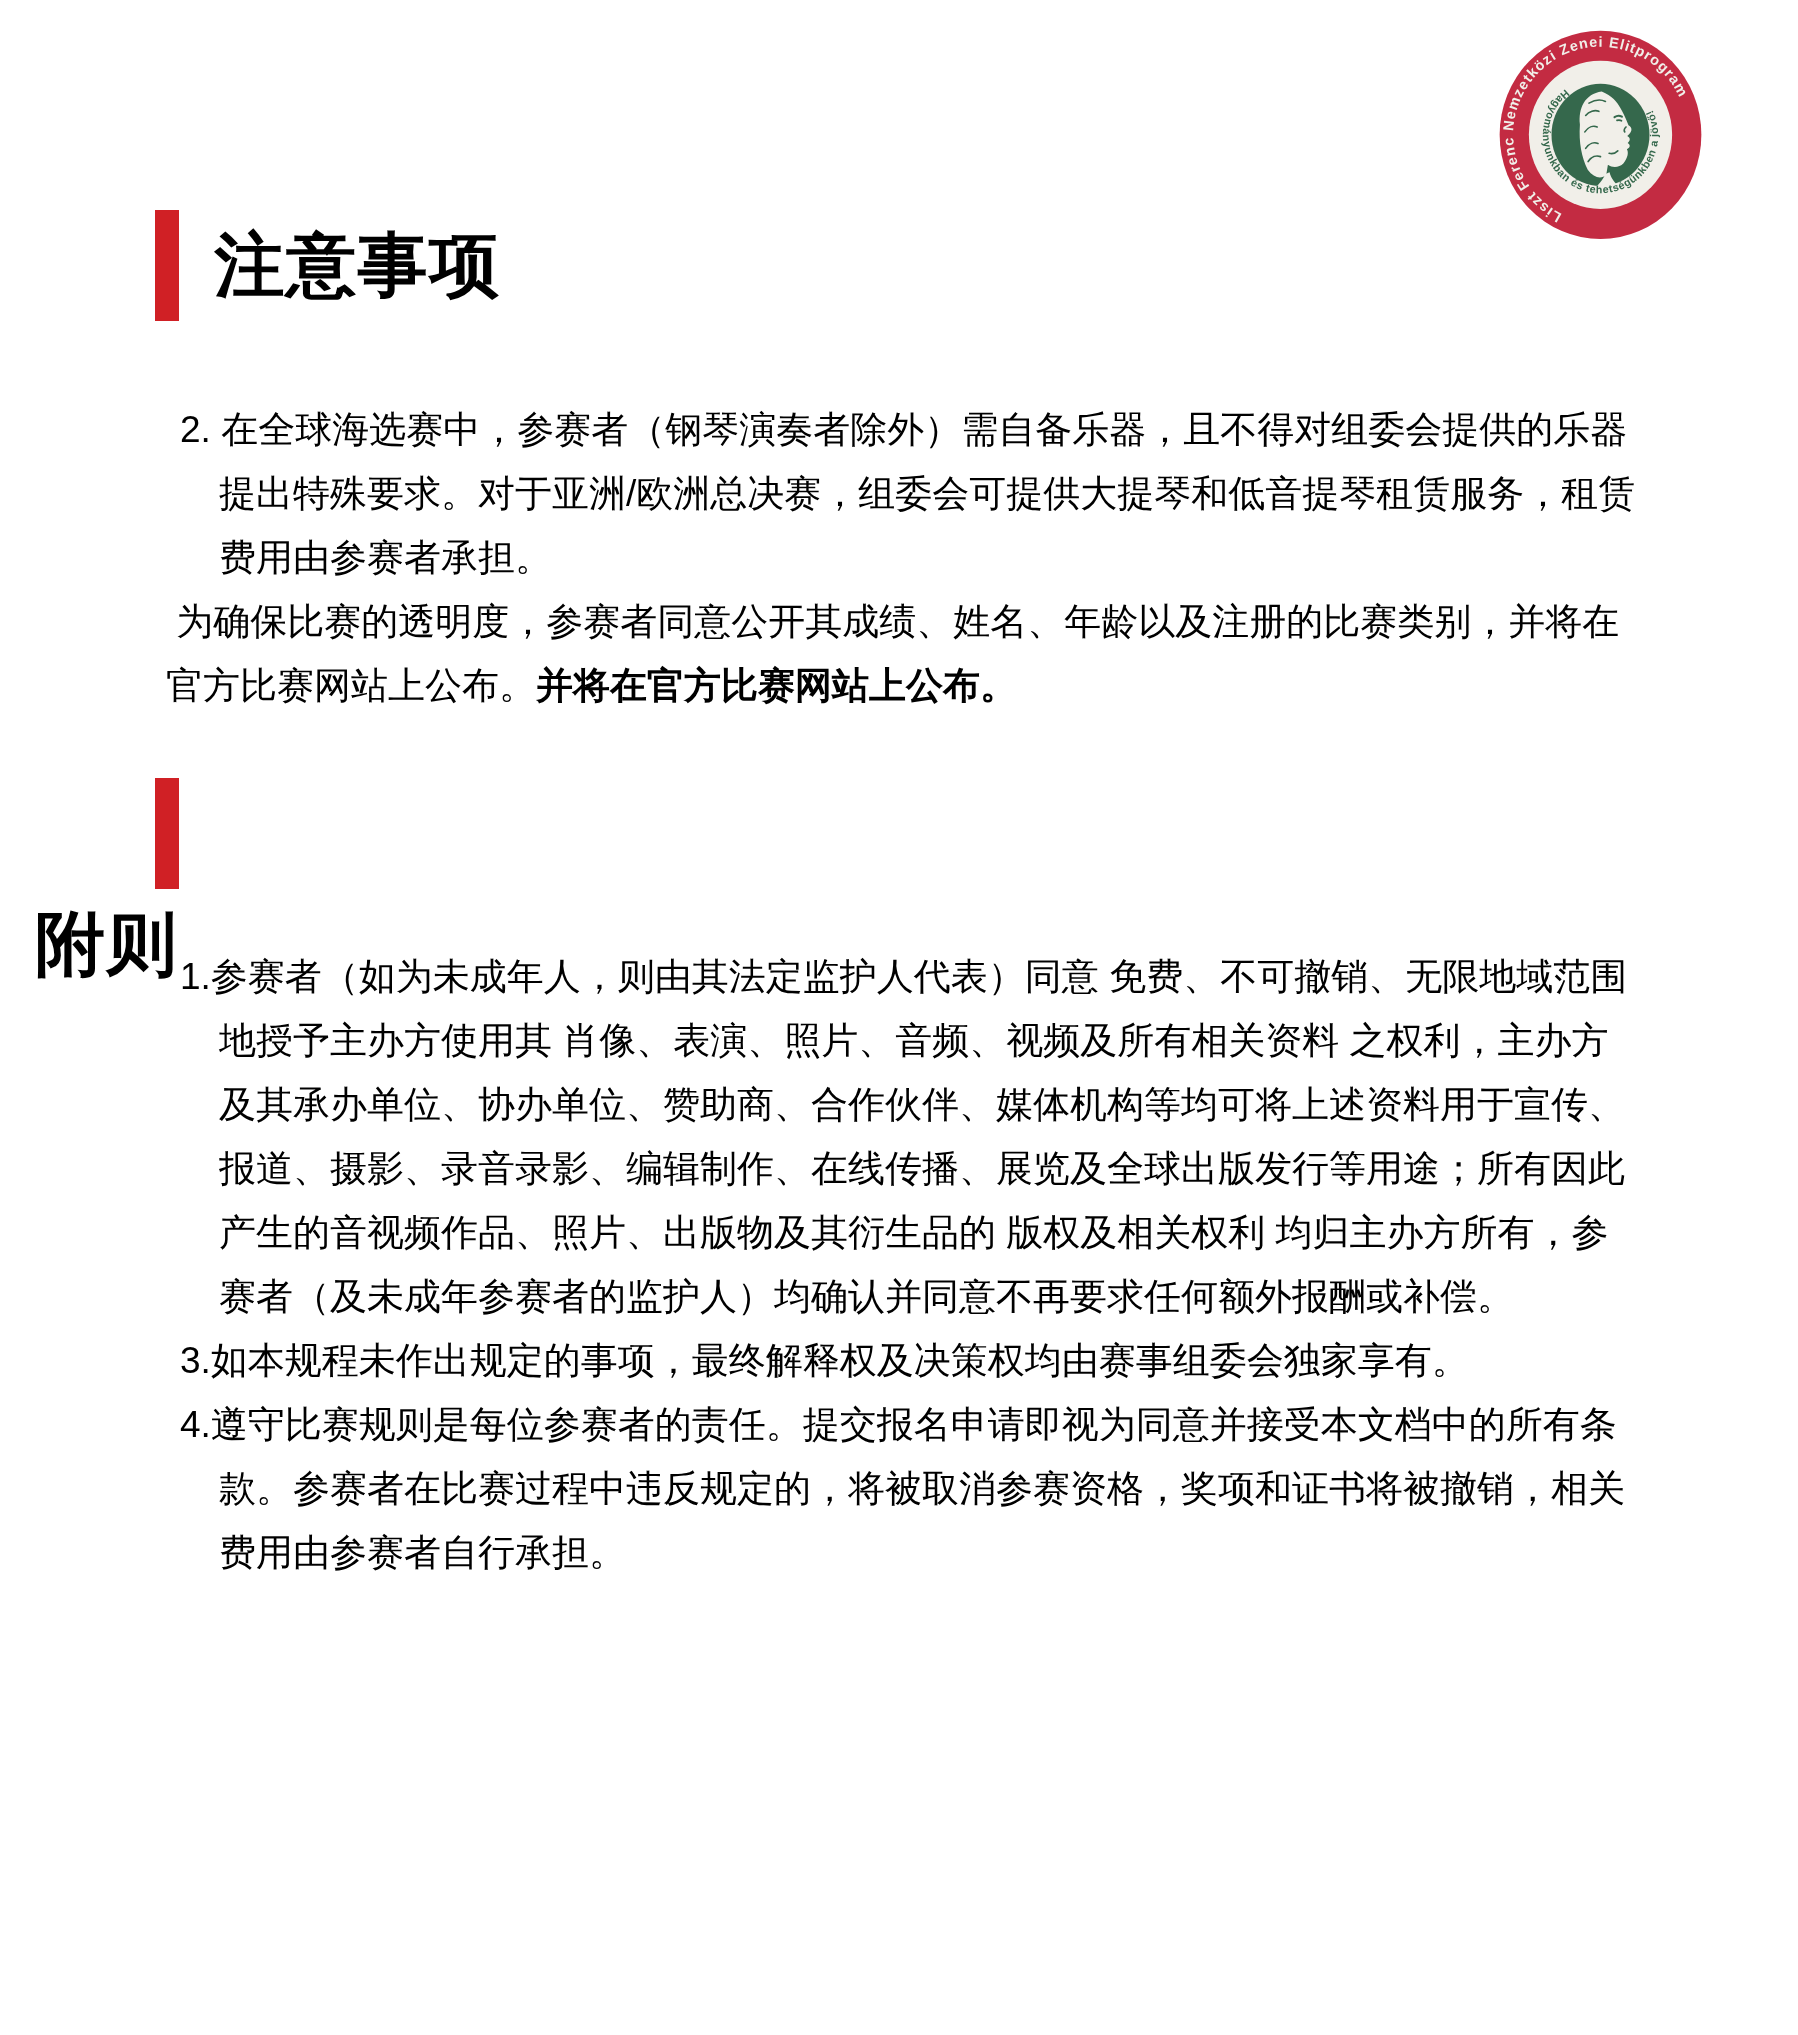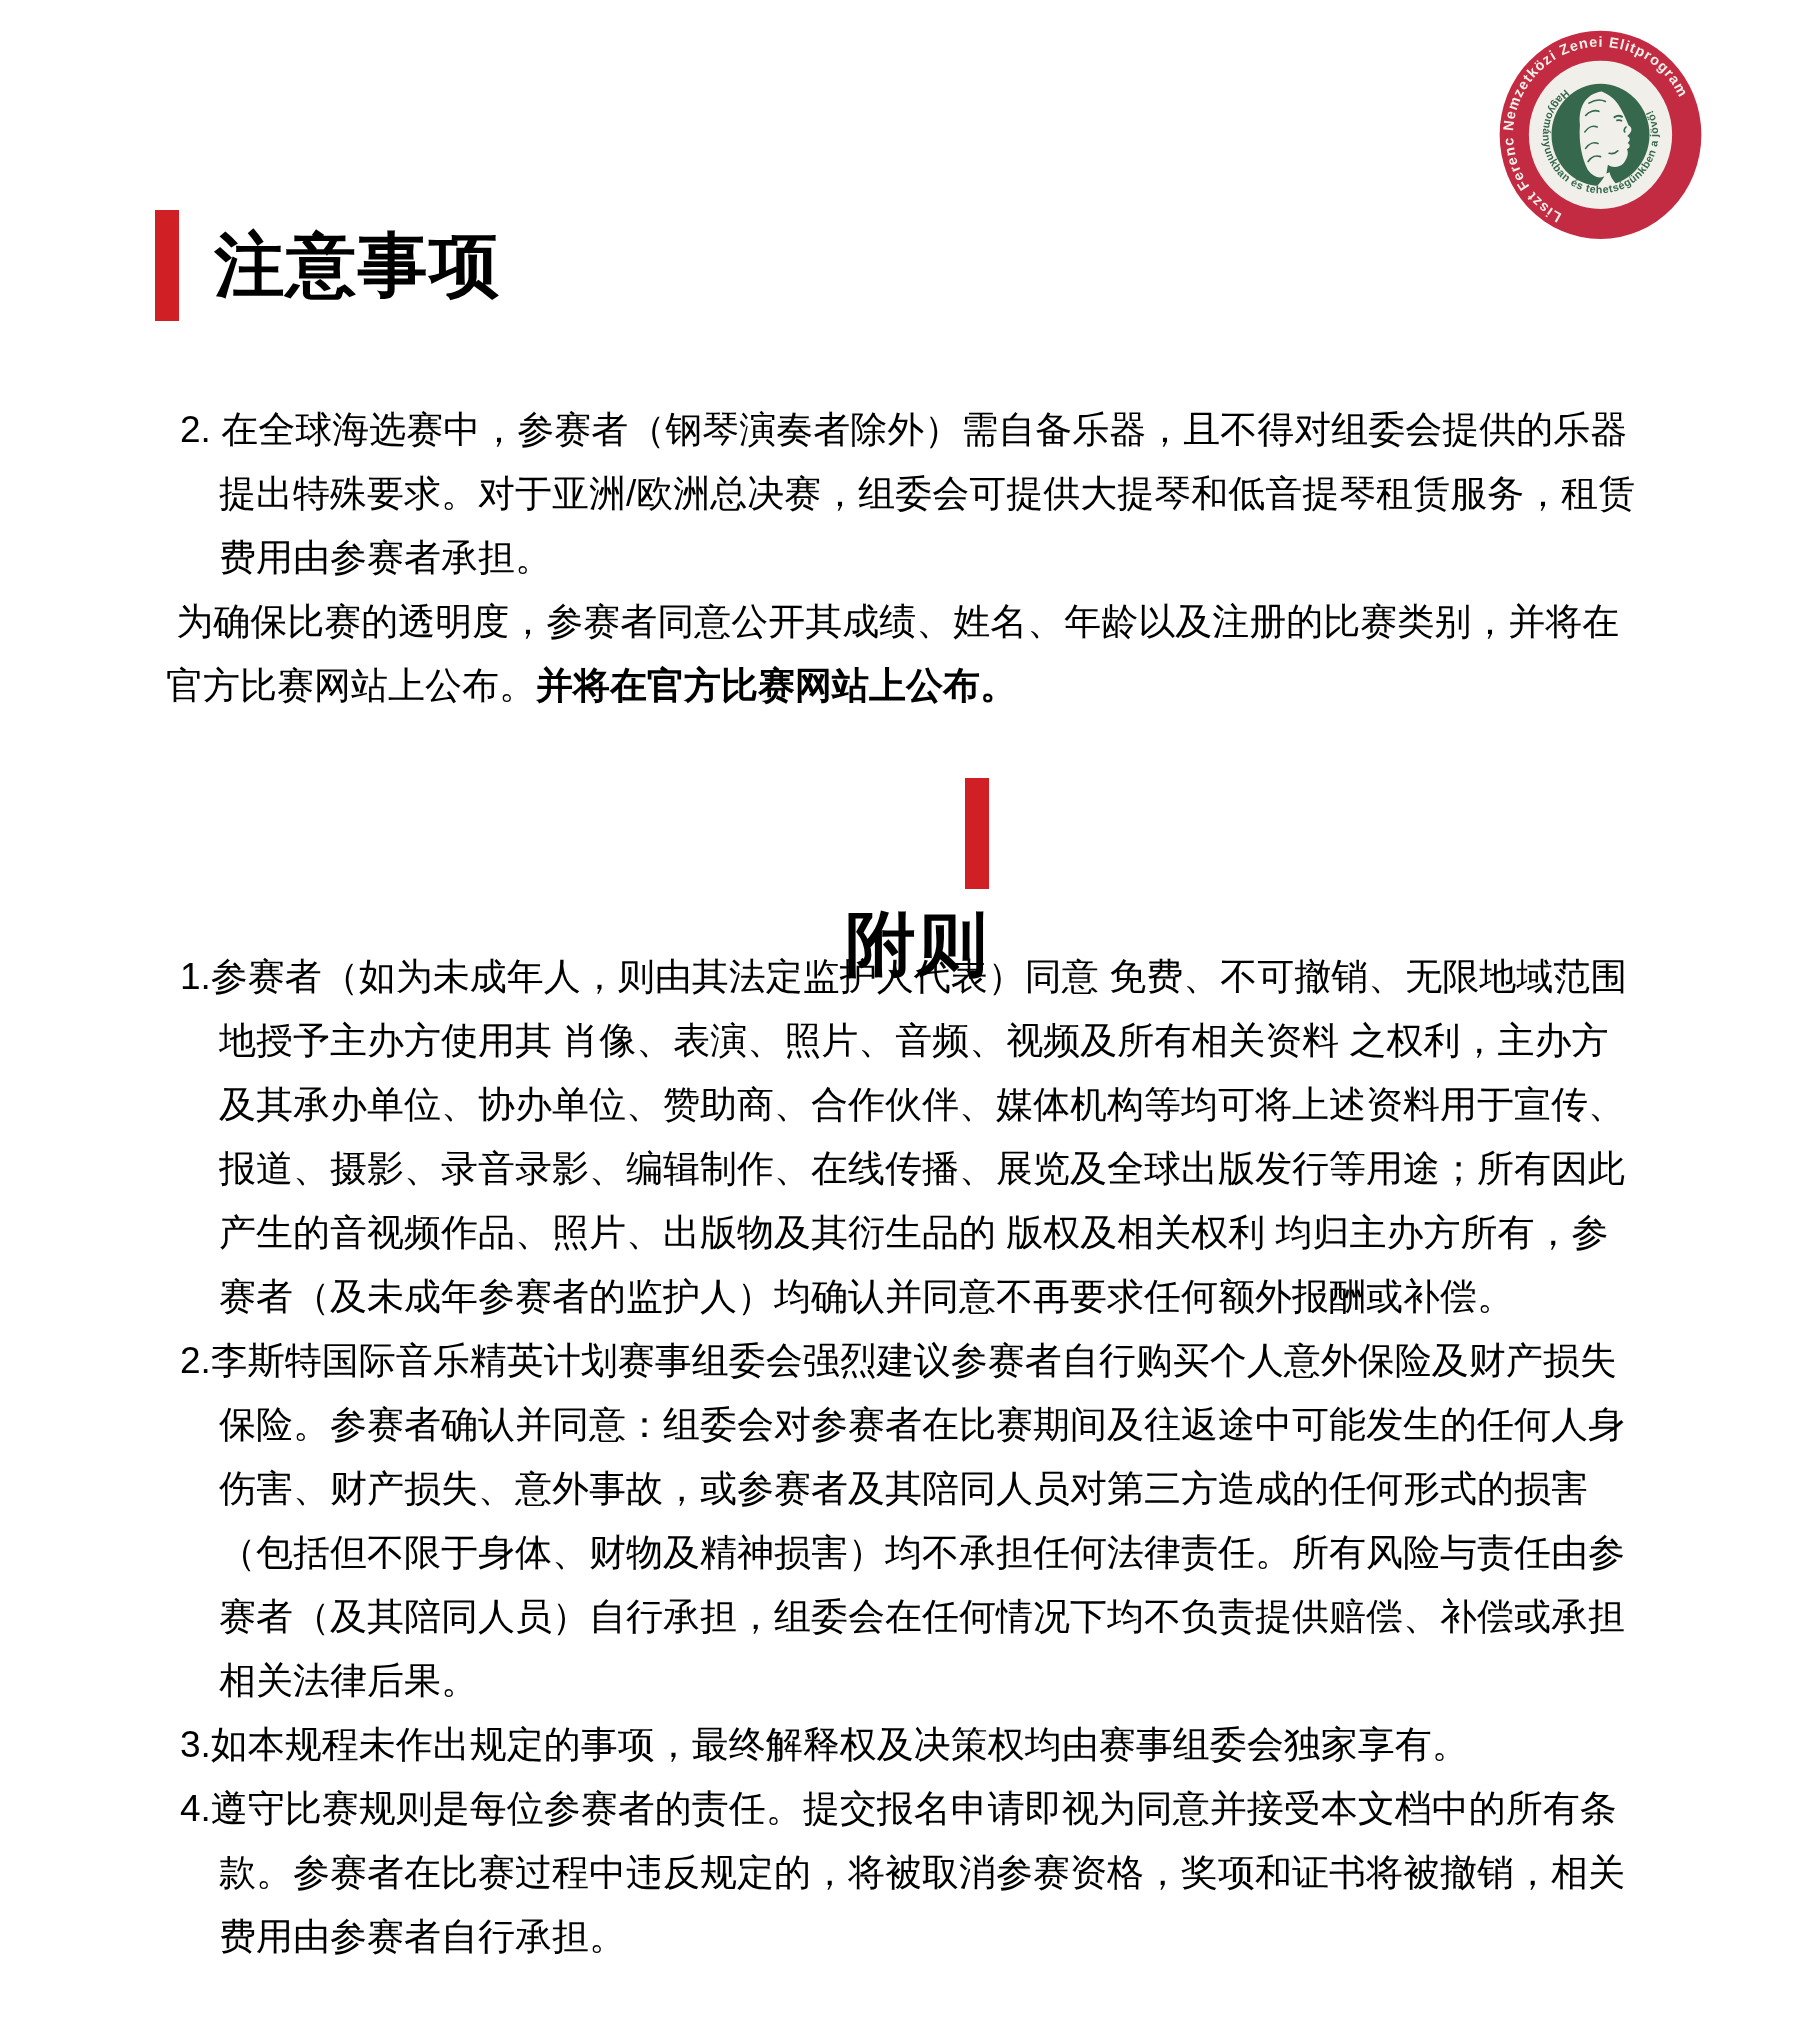--- a/index.html
+++ b/index.html
@@ -20,21 +20,20 @@
     position:absolute;
     left:1497px;
     top:28.5px;
     width:207px;
     height:212px;
   }
   .logo svg{width:100%;height:100%;display:block;}
   
   .sec-head{
     display:flex;
-    align-items:center;
     height:111px;
   }
   .sec-head.first{margin-top:210px;}
   .sec-head.second{margin-top:60px;flex-direction:column;}
   .accent-bar{
     width:24.4px;
     height:111px;
     margin-left:155px;
     background:#d02025;
     flex:0 0 auto;
@@ -130,21 +129,20 @@
     <p class="para"><span class="normal"> 为确保比赛的透明度，参赛者同意公开其成绩、姓名、年龄以及注册的比赛类别，并将在官方比赛网站上公布。</span><strong class="bold">并将在官方比赛网站上公布。</strong></p>
   </section>
 
   <section>
     <div class="sec-head second">
       <div class="accent-bar"></div>
       <h1 class="sec-title">附则</h1>
     </div>
     <ol class="rule-list appendix">
       <li><span class="num">1.</span><span class="txt">参赛者（如为未成年人，则由其法定监护人代表）同意 免费、不可撤销、无限地域范围 地授予主办方使用其 肖像、表演、照片、音频、视频及所有相关资料 之权利，主办方及其承办单位、协办单位、赞助商、合作伙伴、媒体机构等均可将上述资料用于宣传、报道、摄影、录音录影、编辑制作、在线传播、展览及全球出版发行等用途；所有因此产生的音视频作品、照片、出版物及其衍生品的 版权及相关权利 均归主办方所有，参赛者（及未成年参赛者的监护人）均确认并同意不再要求任何额外报酬或补偿。</span></li>
-      <li><span class="num">2.</span><span class="txt">李斯特国际音乐精英计划赛事组委会强烈建议参赛者自行购买个人意外保险及财产损失保险。参赛者确认并同意：组委会对参赛者在比赛期间及往返途中可能发生的任何人身伤害、财产损失、意外事故，或参赛者及其陪同人员对第三方造成的任何形式的损害（包括但不限于身体、财物及精神损害）均不承担任何法律责任。所有风险与责任由参赛者（及其陪同人员）自行承担，组委会在任何情况下均不负责提供赔偿、补偿或承担相关法律后果。</span></li>
       <li><span class="num">3.</span><span class="txt">如本规程未作出规定的事项，最终解释权及决策权均由赛事组委会独家享有。</span></li>
       <li><span class="num">4.</span><span class="txt">遵守比赛规则是每位参赛者的责任。提交报名申请即视为同意并接受本文档中的所有条款。参赛者在比赛过程中违反规定的，将被取消参赛资格，奖项和证书将被撤销，相关费用由参赛者自行承担。</span></li>
 
     </ol>
   </section>
 
 </div>
 
 
 </body></html>

